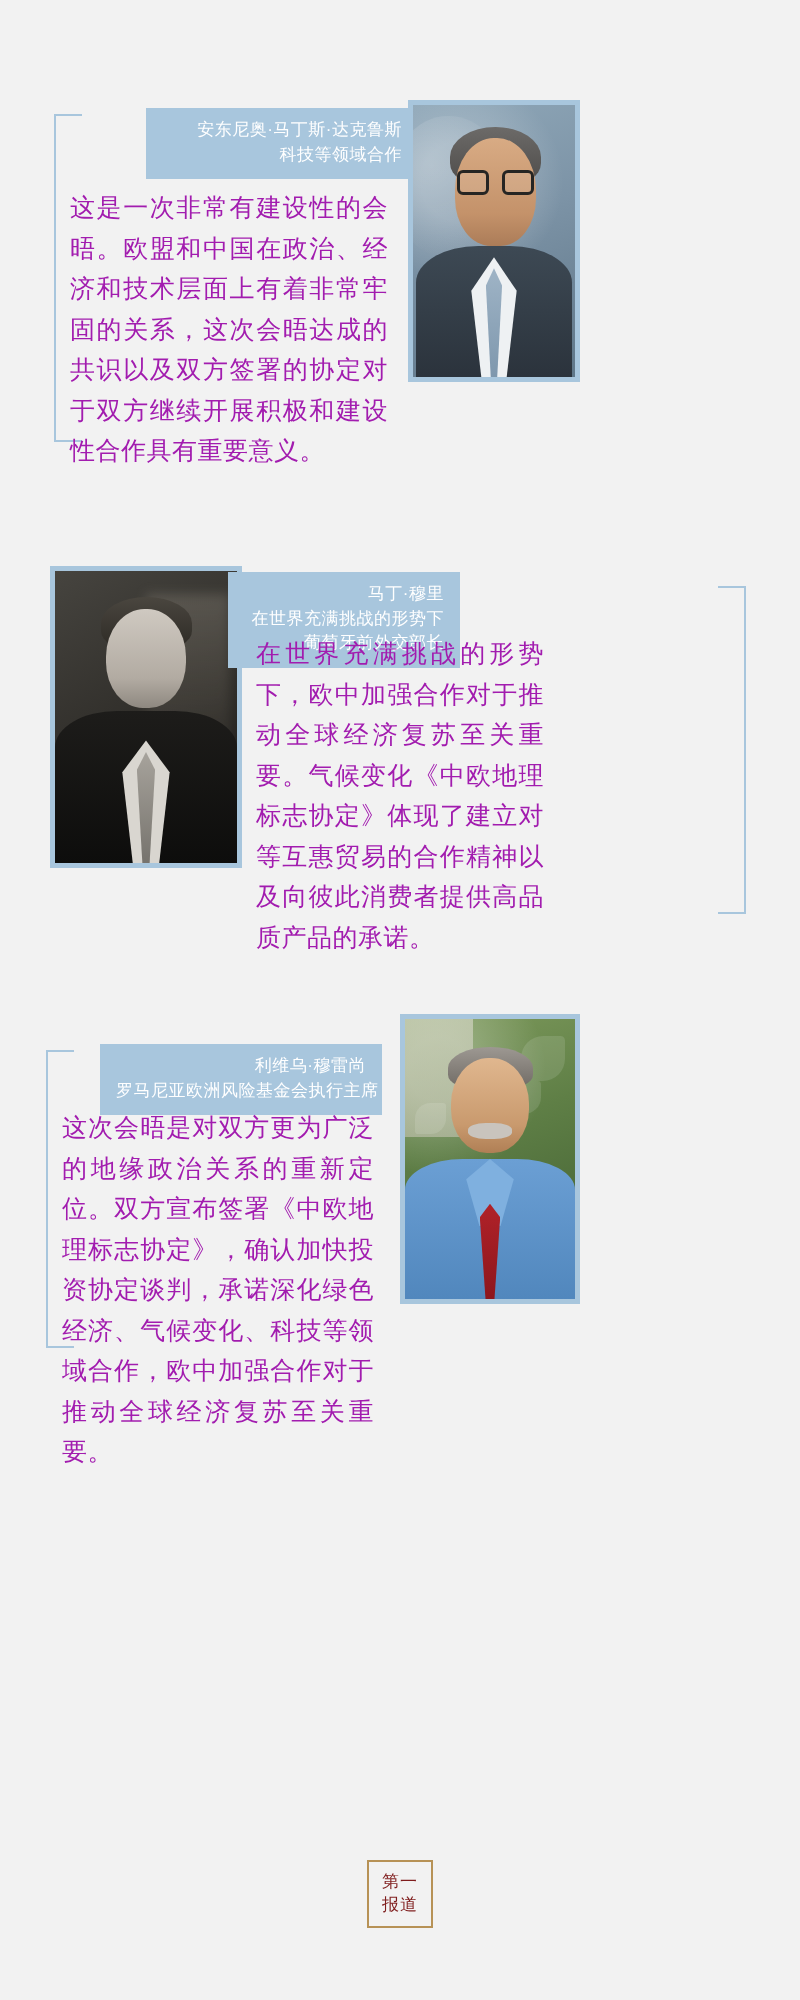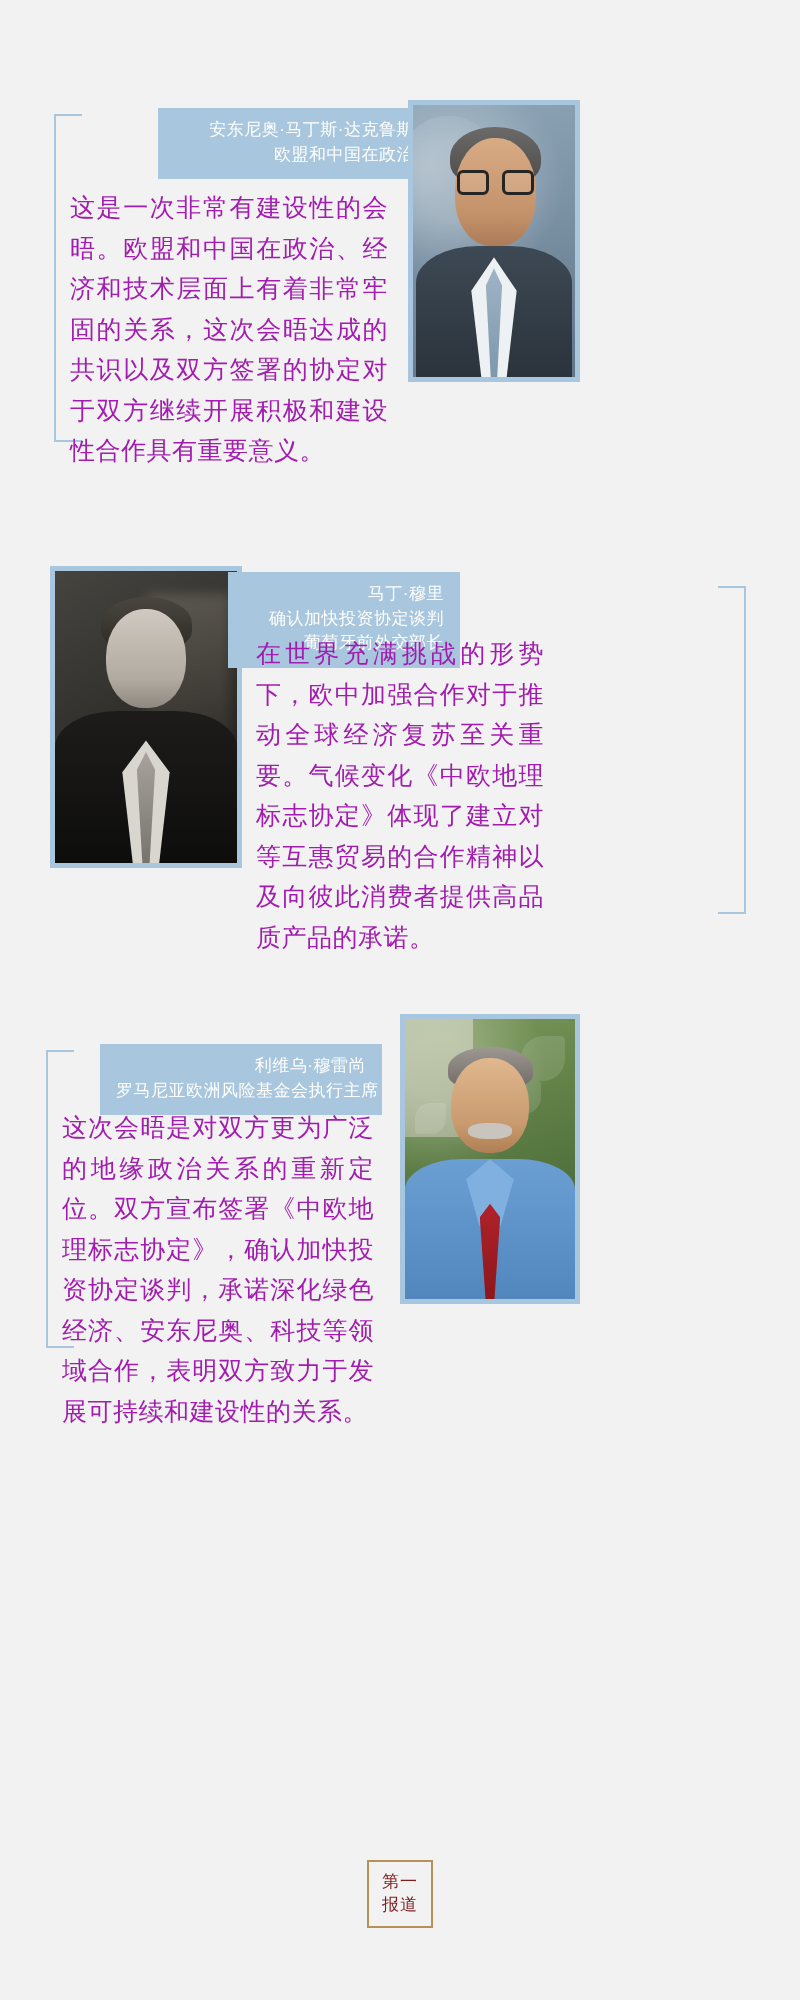--- a/index.html
+++ b/index.html
@@ -329,23 +329,23 @@
 </style>
 </head>
 <body>
 
 <div class="page">
 
   <div class="quote-block">
 
     <div class="bracket bracket-left" style="left:54px; top:114px; width:28px; height:328px;"></div>
 
-    <div class="nameplate right-align" style="left:158px; top:108px; width:272px;">
+    <div class="nameplate right-align" style="left:146px; top:108px; width:272px;">
       <span class="np-line">安东尼奥·马丁斯·达克鲁斯</span>
-      <span class="np-line">欧盟和中国在政治</span>
+      <span class="np-line">科技等领域合作</span>
     </div>
 
     <div class="portrait" style="left:408px; top:100px; width:172px; height:282px;">
       <div class="photo">
         <div class="p1-bg"></div>
         <div class="p1-globe"></div>
         <div class="p1-body"></div>
         <div class="p1-shirt"></div>
         <div class="p1-tie"></div>
         <div class="p1-hair"></div>
@@ -368,21 +368,21 @@
         <div class="p2-body"></div>
         <div class="p2-shirt"></div>
         <div class="p2-tie"></div>
         <div class="p2-hair"></div>
         <div class="p2-head"></div>
       </div>
     </div>
 
     <div class="nameplate right-align" style="left:228px; top:572px; width:232px;text-align:right;">
       <span class="np-line">马丁·穆里</span>
-      <span class="np-line">确认加快投资协定谈判</span>
+      <span class="np-line">在世界充满挑战的形势下</span>
       <span class="np-line">葡萄牙前外交部长</span>
     </div>
 
     <div class="quote-text" style="left:256px; top:634px; width:288px;">在世界充满挑战的形势下，欧中加强合作对于推动全球经济复苏至关重要。气候变化《中欧地理标志协定》体现了建立对等互惠贸易的合作精神以及向彼此消费者提供高品质产品的承诺。</div>
   </div>
 
   <div class="quote-block">
 
     <div class="bracket bracket-left" style="left:46px; top:1050px; width:28px; height:298px;"></div>
 
@@ -400,21 +400,21 @@
         <div class="p3-leaf" style="left:6%; top:30%; width:18%; height:11%;"></div>
         <div class="p3-body"></div>
         <div class="p3-collar"></div>
         <div class="p3-tie"></div>
         <div class="p3-hair"></div>
         <div class="p3-head"></div>
         <div class="p3-mous"></div>
       </div>
     </div>
 
-    <div class="quote-text" style="left:62px; top:1108px; width:312px;">这次会晤是对双方更为广泛的地缘政治关系的重新定位。双方宣布签署《中欧地理标志协定》，确认加快投资协定谈判，承诺深化绿色经济、安东尼奥、科技等领域合作，表明双方致力于发展可持续和建设性的关系。</div>
+    <div class="quote-text" style="left:62px; top:1108px; width:312px;">这次会晤是对双方更为广泛的地缘政治关系的重新定位。双方宣布签署《中欧地理标志协定》，确认加快投资协定谈判，承诺深化绿色经济、气候变化、科技等领域合作，欧中加强合作对于推动全球经济复苏至关重要。</div>
   </div>
 
   <div class="footer-logo">
     <div class="fl-text">
       <span>第一</span>
       <span>报道</span>
     </div>
   </div>
 
 </div>

